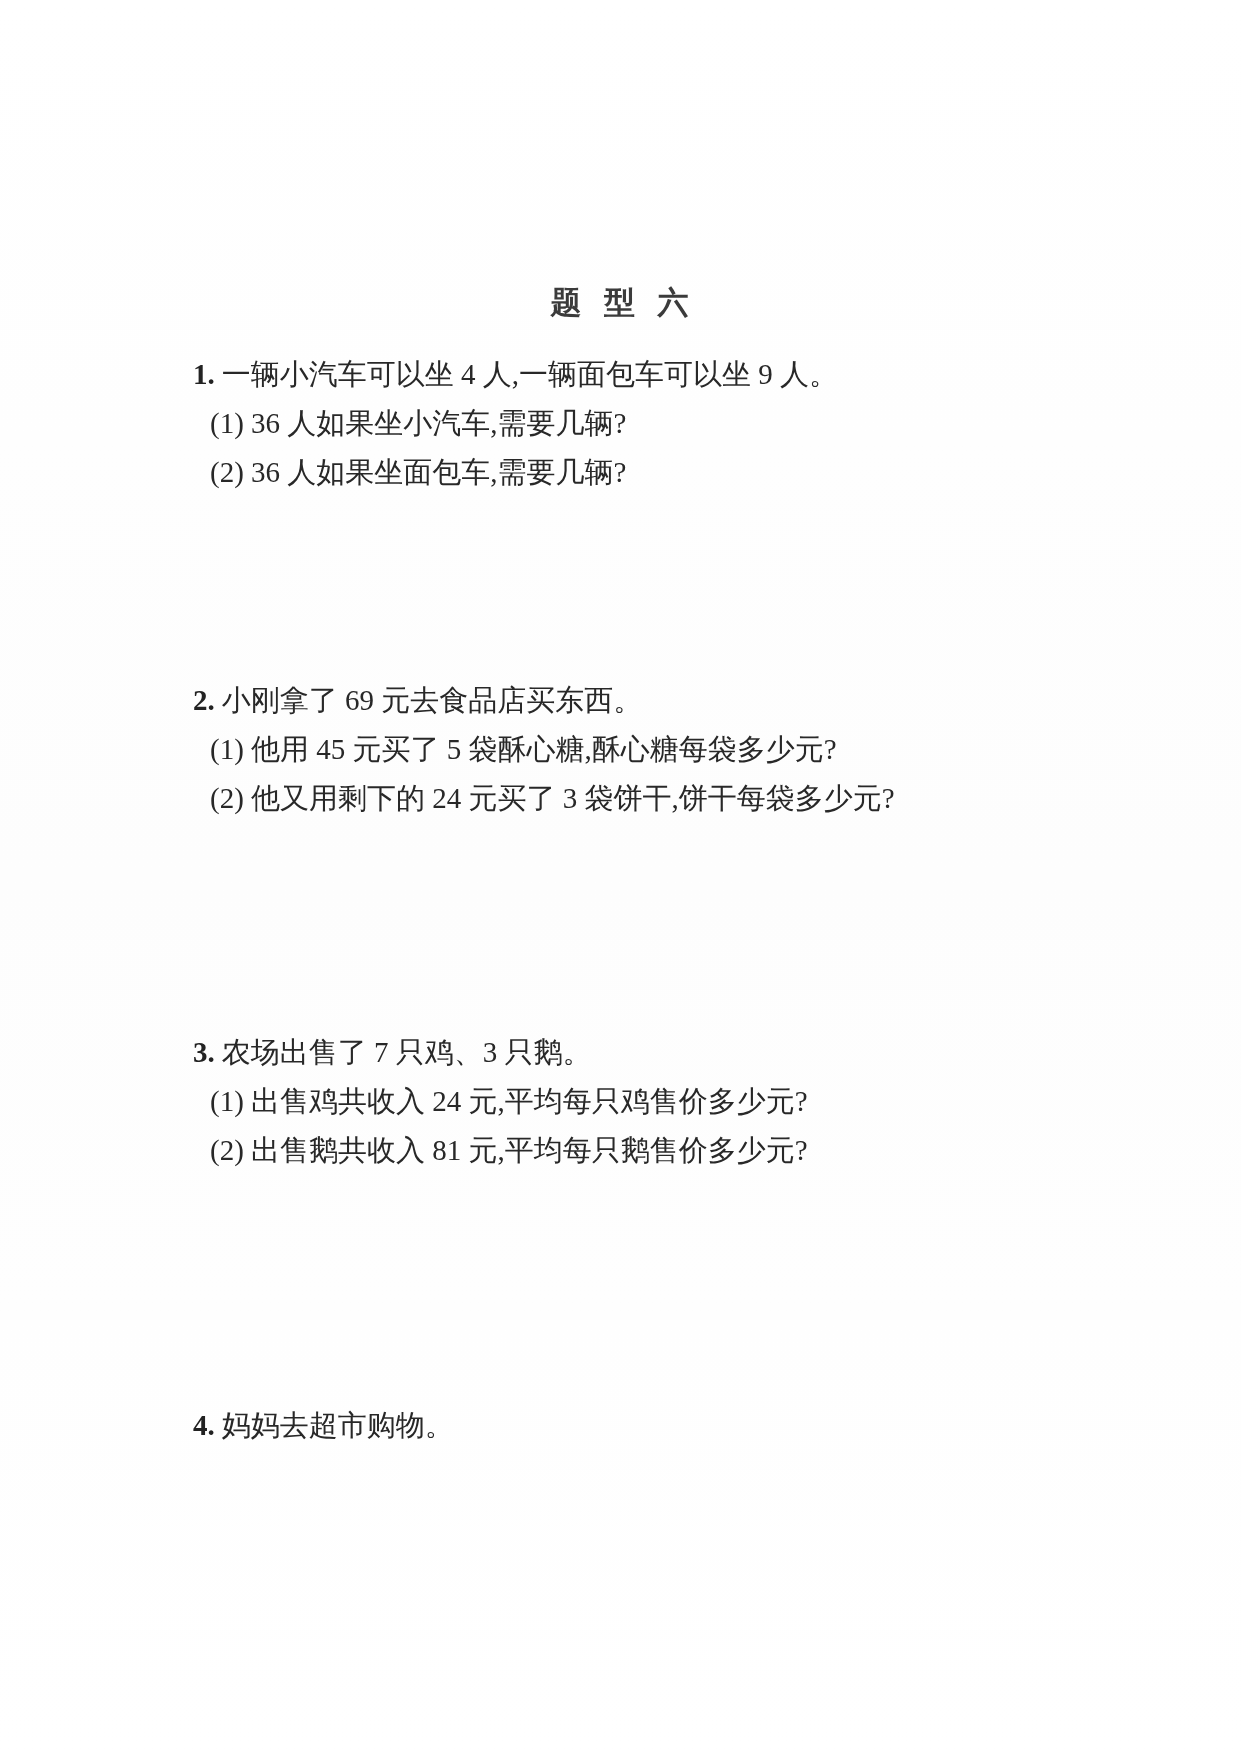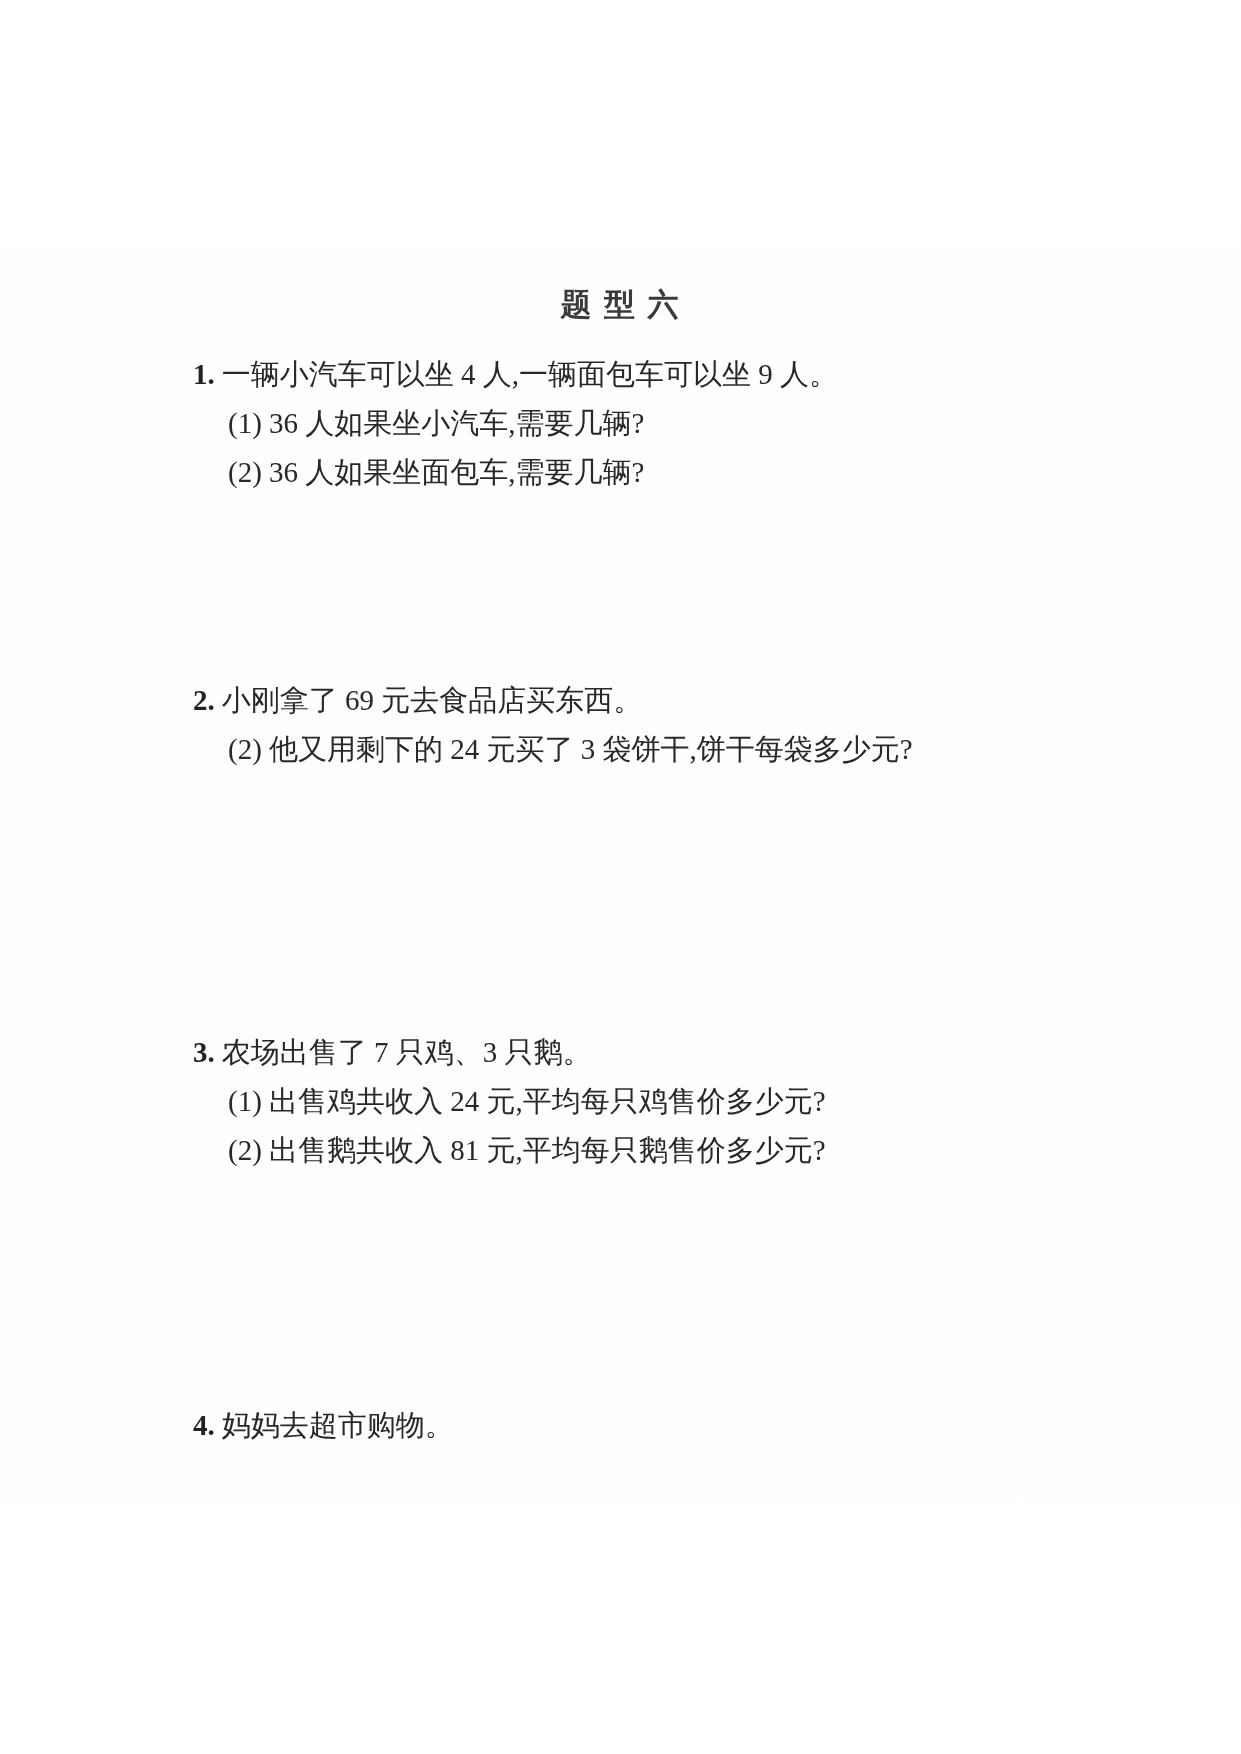--- a/index.html
+++ b/index.html
@@ -20,21 +20,21 @@
     inset: 0;
     background: linear-gradient(180deg, #ffffff 0%, #fdfdfd 50%, #ffffff 100%);
   }
   .title {
     position: absolute;
     top: 286px;
     left: 0;
     width: 100%;
     margin: 0;
     text-align: center;
-    font-family: Liberation Sans, sans-serif;
+    font-family: Liberation Mono, monospace;
     font-weight: 700;
     font-size: 31px;
     line-height: 38px;
     color: #3b3b3b;
     letter-spacing: 2px;
   }
   .question {
     position: absolute;
     left: 193px;
     width: 920px;
@@ -48,21 +48,21 @@
   .q4 { top: 1401px; }
   .qnum {
     font-weight: 700;
     margin-right: 7px;
     color: #222222;
   }
   .stem-text {
     color: #282828;
   }
   .part {
-    margin-left: 35px;
+    margin-left: 17px;
     color: #282828;
   }
 </style>
 </head>
 <body>
 
 <div class="sheet">
 
   <h1 class="title">题 型 六</h1>
 
@@ -71,20 +71,21 @@
       <span class="qnum">1.</span><span class="stem-text">一辆小汽车可以坐 4 人,一辆面包车可以坐 9 人。</span>
     </div>
     <div class="part">(1) 36 人如果坐小汽车,需要几辆?</div>
     <div class="part">(2) 36 人如果坐面包车,需要几辆?</div>
   </section>
 
   <section class="question q2">
     <div class="stem">
       <span class="qnum">2.</span><span class="stem-text">小刚拿了 69 元去食品店买东西。</span>
     </div>
+    <div class="part">(1) 他用 45 元买了 5 袋酥心糖,酥心糖每袋多少元?</div>
     <div class="part">(2) 他又用剩下的 24 元买了 3 袋饼干,饼干每袋多少元?</div>
   </section>
 
   <section class="question q3">
     <div class="stem">
       <span class="qnum">3.</span><span class="stem-text">农场出售了 7 只鸡、3 只鹅。</span>
     </div>
     <div class="part">(1) 出售鸡共收入 24 元,平均每只鸡售价多少元?</div>
     <div class="part">(2) 出售鹅共收入 81 元,平均每只鹅售价多少元?</div>
   </section>

